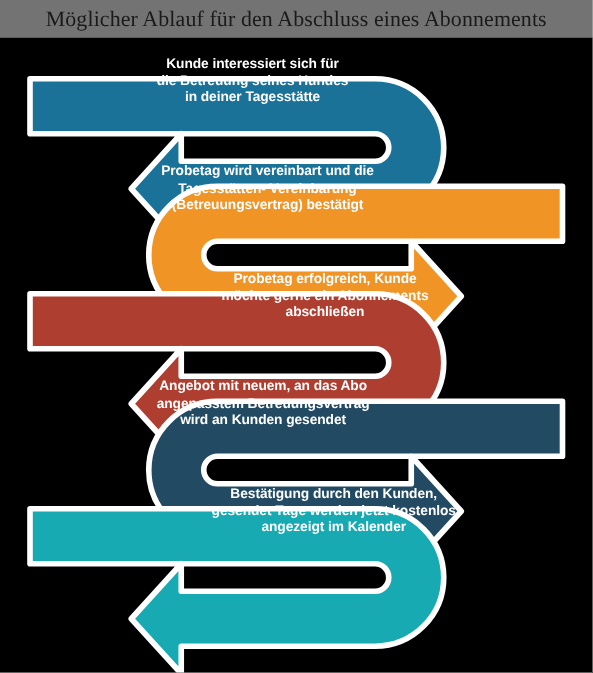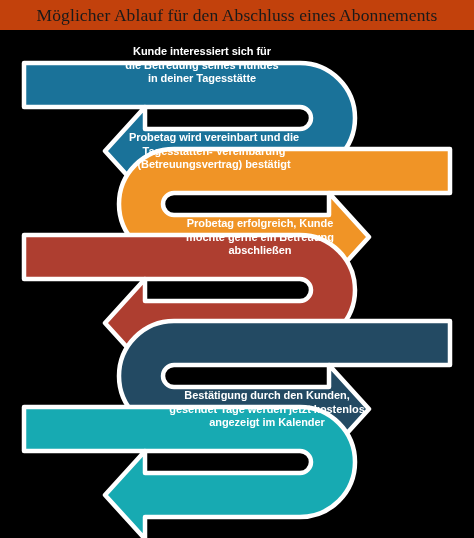--- a/index.html
+++ b/index.html
@@ -18,21 +18,21 @@
     position: relative;
     width: 474px;
     height: 538px;
     background: #ffffff;
   }
   #title-bar {
     position: absolute;
     left: 0; top: 0;
     width: 474px;
     height: 30px;
-    background: #c2410c;
+    background: #737373;
     display: flex;
     align-items: center;
     justify-content: center;
   }
   #page-title {
     font-family: "Liberation Serif", serif;
     font-size: 17.5px;
     color: #1a1a1a;
     letter-spacing: 0.1px;
     white-space: nowrap;
@@ -156,22 +156,25 @@
 
     <div class="step-label" style="left:92px; top:15px; width:220px;">Kunde interessiert sich für
 die Betreuung seines Hundes
 in deiner Tagesstätte</div>
 
     <div class="step-label" style="left:104px; top:101px; width:220px;">Probetag wird vereinbart und die
 Tagesstätten- Vereinbarung
 (Betreuungsvertrag) bestätigt</div>
 
     <div class="step-label" style="left:150px; top:187px; width:220px;">Probetag erfolgreich, Kunde
-möchte gerne ein Betreuung
+möchte gerne ein Abonnements
 abschließen</div>
 
+    <div class="step-label" style="left:98px; top:273px; width:225px;">Angebot mit neuem, an das Abo
+angepasstem Betreuungsvertrag
+wird an Kunden gesendet</div>
 
     <div class="step-label" style="left:153px; top:359px; width:228px;">Bestätigung durch den Kunden,
 gesendet Tage werden jetzt kostenlos
 angezeigt im Kalender</div>
 
   </div>
 </div>
 
 </body></html>

